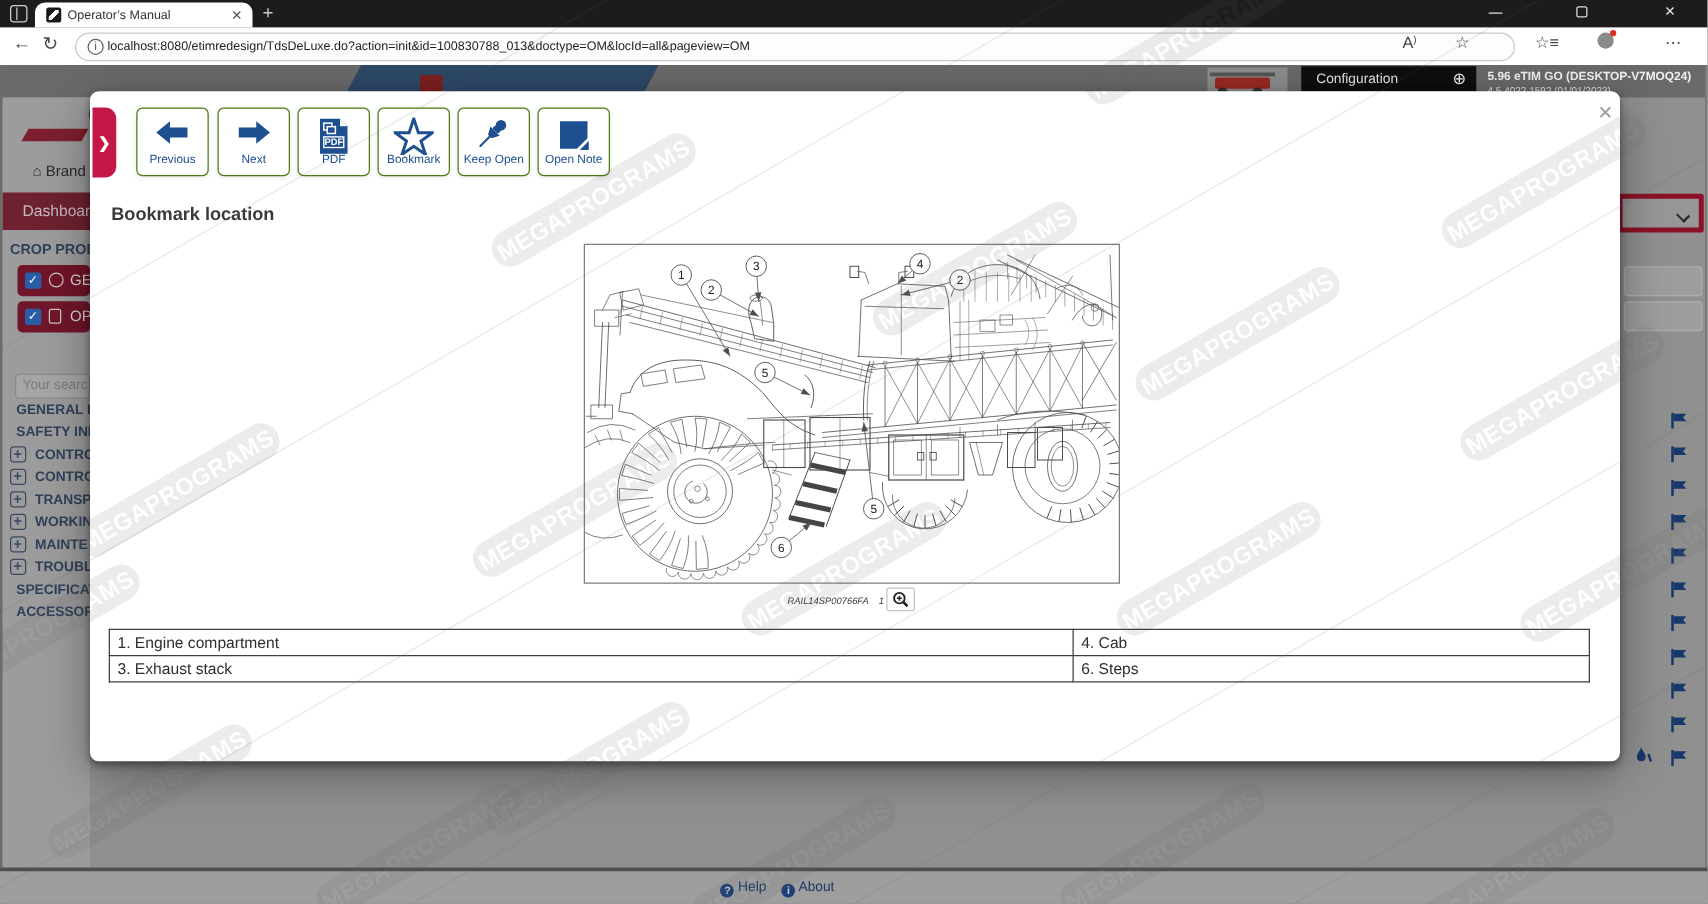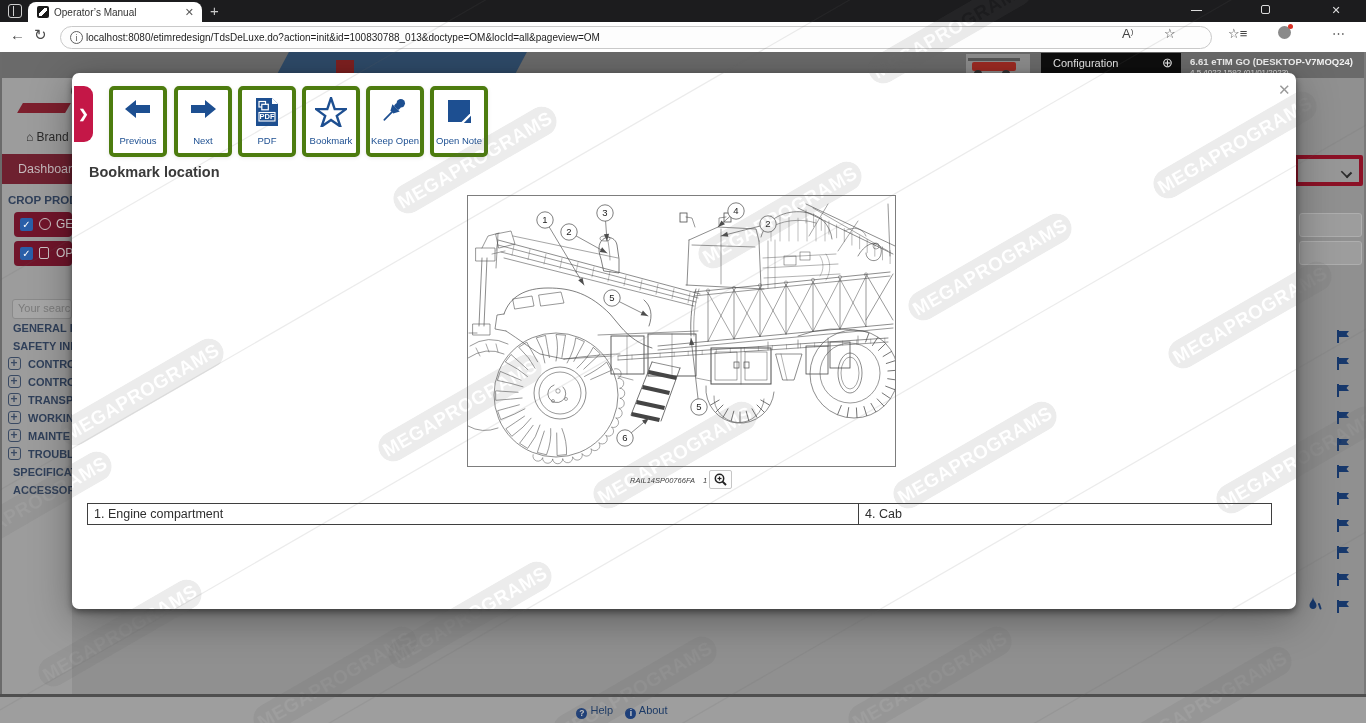--- a/index.html
+++ b/index.html
@@ -48,21 +48,21 @@
 #redsel { position:absolute; left:1294px; top:103px; width:69px; height:31px; border:4px solid #8c1126; background:#979797; border-radius:2px; }
 #redsel:after { content:""; position:absolute; right:8px; top:9px; width:7px; height:7px; border-right:2px solid #2a2a2a; border-bottom:2px solid #2a2a2a; transform:rotate(45deg) scale(1,0.8); }
 .gr { position:absolute; left:1299px; width:63px; height:24px; background:#9d9d9d; border:1px solid #aeaeae; border-radius:3px; }
 .flag { position:absolute; left:1336px; width:14px; height:13px; }
 .flag svg { display:block; }
 
 
 #modal { position:absolute; left:72px; top:73px; width:1224px; height:536px; background:#ffffff; border-radius:7px; box-shadow:0 3px 7px rgba(0,0,0,0.45), 0 10px 40px rgba(0,0,0,0.35); }
 #redtab { position:absolute; left:2px; top:13px; width:19px; height:56px; background:#c41747; border-radius:0 9px 9px 0; color:#ffffff; font-size:12px; font-weight:bold; text-align:center; line-height:56px; }
 #mclose { position:absolute; left:1206px; top:8px; font-size:15px; color:#9a9a9a; }
-.tbtn { position:absolute; top:13px; width:58px; height:71px; background:#ffffff; border:4px solid #4d7c0f; border-radius:5px; box-shadow:0 1px 4px rgba(0,0,0,0.09); text-align:center; }
+.tbtn { position:absolute; top:13px; width:58px; height:55px; background:#ffffff; border:1px solid #4d7c0f; border-radius:5px; box-shadow:0 1px 4px rgba(0,0,0,0.09); text-align:center; }
 .tbtn .lab { position:absolute; left:0; bottom:7.5px; width:100%; font-size:9.5px; color:#1d4f91; font-weight:400; }
 .tbtn svg { position:absolute; left:50%; top:7px; transform:translateX(-50%); }
 #mtitle { position:absolute; left:17px; top:91px; font-size:14.5px; font-weight:bold; color:#3a3a3a; }
 #figbox { position:absolute; left:395px; top:122px; width:429px; height:272px; border:1px solid #7d7d7d; background:#fff; }
 #figcap { position:absolute; left:558px; top:403px; font-size:7.5px; color:#3c3c3c; white-space:nowrap;font-style:italic; }
 #zoombtn { position:absolute; left:637px; top:397px; width:23px; height:19px; border:1px solid #c6c6c6; border-radius:2px; background:#fdfdfd; }
 #ctable { position:absolute; left:15px; top:430px; width:1185px; border-collapse:collapse; }
 #ctable td { border:1px solid #3f3f3f; height:21.2px; font-size:12.5px; color:#2e2e2e; padding:0 0 0 6px; vertical-align:middle; }
 #wmlayer { position:absolute; left:0; top:0; width:1366px; height:723px; overflow:hidden; pointer-events:none; z-index:50; }
 </style>
@@ -74,21 +74,21 @@
     <div id="apphead">
       <div id="bluewedge"></div>
       <div style="position:absolute;left:336px;top:8px;width:18px;height:14px;background:#7e2020;"></div>
       <div style="position:absolute;left:966px;top:2px;width:64px;height:23px;background:#8d8d8d;">
         <div style="position:absolute;left:6px;top:8px;width:44px;height:9px;background:#9c2a22;border-radius:2px;"></div>
         <div style="position:absolute;left:2px;top:4px;width:52px;height:3px;background:#555;"></div>
         <div style="position:absolute;left:8px;top:16px;width:8px;height:7px;border-radius:50%;background:#333;"></div>
         <div style="position:absolute;left:36px;top:16px;width:8px;height:7px;border-radius:50%;background:#333;"></div>
       </div>
       <div id="cfg">Configuration</div>
-      <div id="etim">6.61 eTIM GO (DESKTOP-V7MOQ24)</div>
+      <div id="etim">5.96 eTIM GO (DESKTOP-V7MOQ24)</div>
       <div style="position:absolute;left:1190px;top:16px;color:#e8e8e8;font-size:8px;white-space:nowrap;">4.5.4022.1592 (01/01/2023)</div>
     </div>
     <div id="sidebar">
 
       <div style="position:absolute;left:26px;top:-3px;font-size:27px;font-weight:bold;font-style:italic;color:#1f1f1f;letter-spacing:-2px;margin-left:44px;">CA</div>
       <div style="position:absolute;left:20px;top:25px;width:48px;height:10px;background:#7d1f2d;transform:skewX(-30deg);"></div>
 
       <div style="position:absolute;left:26px;top:52px;color:#2b2b2b;font-size:12px;white-space:nowrap;">⌂ <span style="color:#2b2b2b;">Brand se</span></div>
 
       <div style="position:absolute;left:2px;top:76px;width:70px;height:30px;background:#6e2130;color:#c6babd;font-size:12.5px;line-height:30px;padding-left:16px;white-space:nowrap;overflow:hidden;">Dashboard</div>
@@ -532,20 +532,24 @@
           <line x1="7.5" y1="7.5" x2="11.5" y2="7.5" stroke="#222" stroke-width="1.2"></line>
           <line x1="9.5" y1="5.5" x2="9.5" y2="9.5" stroke="#222" stroke-width="1.2"></line>
         </svg>
     </div>
     <table id="ctable">
       <tbody>
           <tr>
             <td style="width:771px;">1. Engine compartment</td>
             <td>4. Cab</td>
           </tr>
+      <tr>
+            <td>3. Exhaust stack</td>
+            <td>6. Steps</td>
+          </tr>
     </tbody>
       </table>
   </div>
 
   <div id="tabbar">
     <div id="tabtoggle"></div>
     <div id="tab">
       <div id="favicon"></div>
       <div id="tabtitle">Operator’s Manual</div>
       <div id="tabclose">✕</div>

